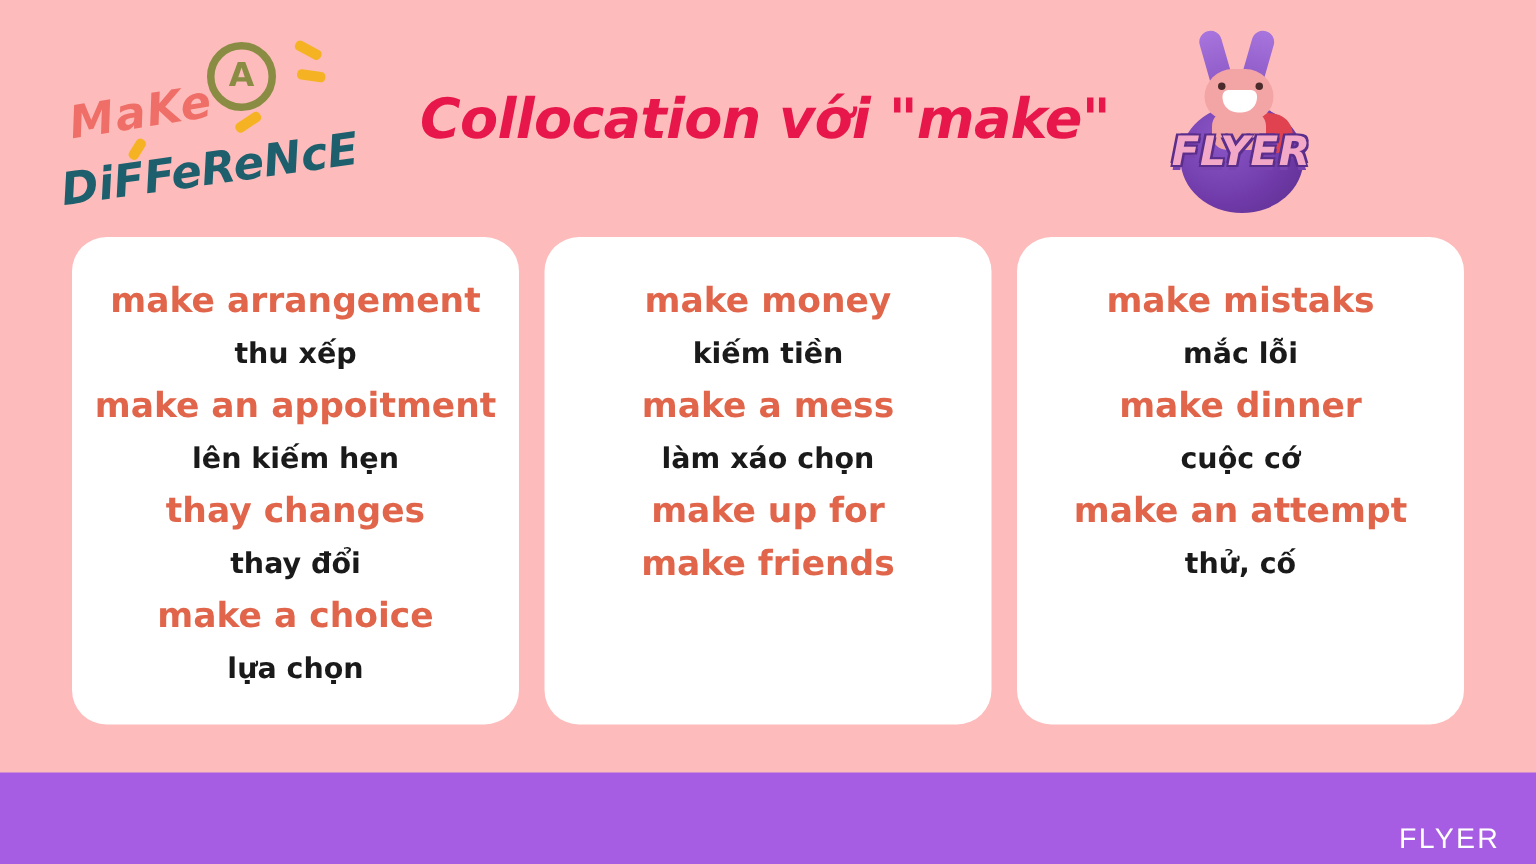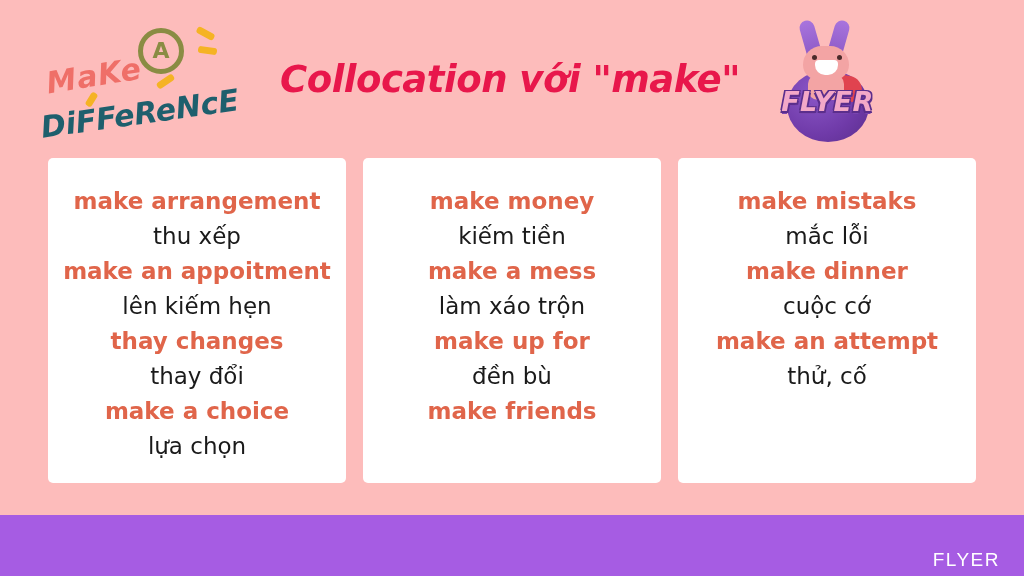--- a/index.html
+++ b/index.html
@@ -199,37 +199,37 @@
     top: 158px;
     width: 928px;
     height: 325px;
     display: flex;
     justify-content: space-between;
   }
   .card {
     width: 298px;
     height: 325px;
     background: #ffffff;
-    border-radius: 5px;
+    border-radius: 23px;
     box-sizing: border-box;
     padding: 26px 10px 0 10px;
     text-align: center;
   }
   .en {
     font-family: "DejaVu Sans", sans-serif;
     font-size: 23px;
     font-weight: bold;
     color: #e0654a;
     line-height: 35px;
     white-space: nowrap;
   }
   .vi {
     font-family: "DejaVu Sans", sans-serif;
-    font-size: 23px;
-    font-weight: normal;
+    font-size: 19px;
+    font-weight: bold;
     color: #1a1a1a;
     line-height: 35px;
     white-space: nowrap;
     text-align: center;
   }
 
   
   #footer {
     position: absolute;
     left: 0;
@@ -293,23 +293,22 @@
       <div class="en">thay changes</div>
       <div class="vi">thay đổi</div>
       <div class="en">make a choice</div>
       <div class="vi">lựa chọn</div>
     </div>
 
     <div class="card">
       <div class="en">make money</div>
       <div class="vi">kiếm tiền</div>
       <div class="en">make a mess</div>
-      <div class="vi">làm xáo trộn</div>
+      <div class="vi">làm xáo chọn</div>
       <div class="en">make up for</div>
-      <div class="vi">đền bù</div>
       <div class="en">make friends</div>
     </div>
 
     <div class="card">
       <div class="en">make mistaks</div>
       <div class="vi">mắc lỗi</div>
       <div class="en">make dinner</div>
       <div class="vi">cuộc cớ</div>
       <div class="en">make an attempt</div>
       <div class="vi">thử, cố</div>

